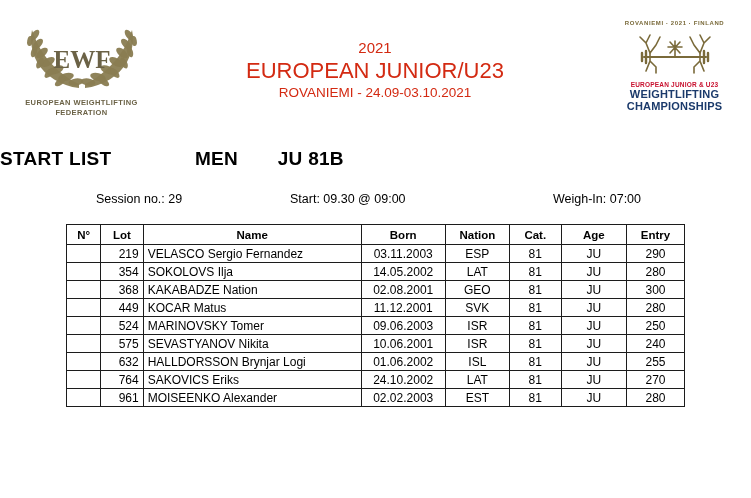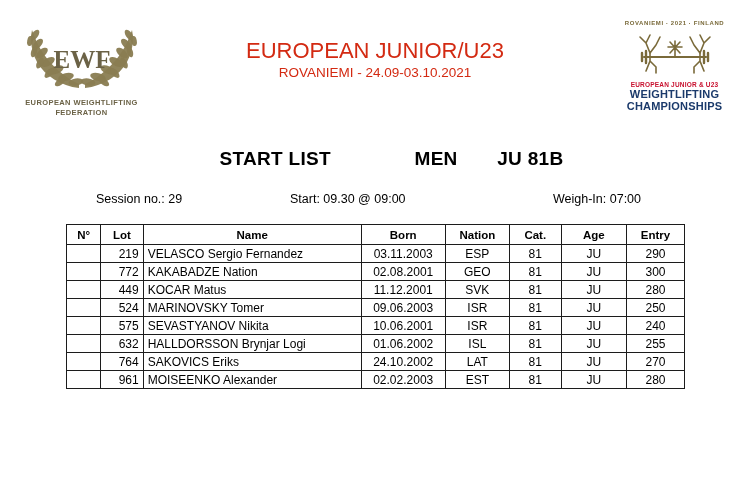--- a/index.html
+++ b/index.html
@@ -105,26 +105,25 @@
   .champ-line3 {
     font-size: 11px;
     color: #1b3a6b;
     font-weight: bold;
     letter-spacing: 0.2px;
     line-height: 12px;
   }
 
   
   .startline {
-    text-align: center;
+    text-align: left;
     margin-top: 8px;
     font-size: 19px;
     font-weight: bold;
     letter-spacing: 0.3px;
-    padding-left: 32px;
   }
   .startline .sl-title { margin-right: 78px; }
   .startline .sl-gender { margin-right: 34px; }
 
   .sessionrow {
     margin-top: 22px;
     font-size: 12.5px;
     position: relative;
     height: 18px;
     padding-left: 32px;
@@ -209,20 +208,21 @@
         <text x="61" y="46" text-anchor="middle" font-family="Liberation Serif, serif" font-size="25" font-weight="bold" fill="#6b6246">EWF</text>
       </svg>
     </div>
     <div class="ewf-text">
       <div>EUROPEAN WEIGHTLIFTING</div>
       <div>FEDERATION</div>
     </div>
   </div>
 
   <div class="center-title">
+    <div class="year">2021</div>
     <div class="event">EUROPEAN JUNIOR/U23</div>
     <div class="place">ROVANIEMI - 24.09-03.10.2021</div>
   </div>
 
   <div class="champ-logo">
     <div class="champ-arc">ROVANIEMI · 2021 · FINLAND</div>
     <div class="champ-art">
       <svg width="118" height="52" viewBox="0 0 118 52">
         <g stroke="#7a6a3a" stroke-width="1.6" fill="none" stroke-linecap="round">
 
@@ -279,21 +279,31 @@
         <td class="c-lot">219</td>
         <td class="c-name">VELASCO Sergio Fernandez</td>
         <td class="c-born">03.11.2003</td>
         <td class="c-nation">ESP</td>
         <td class="c-cat">81</td>
         <td class="c-age">JU</td>
         <td class="c-entry">290</td>
       </tr>
       <tr>
         <td class="c-no"></td>
-        <td class="c-lot">772</td>
+        <td class="c-lot">354</td>
+        <td class="c-name">SOKOLOVS Ilja</td>
+        <td class="c-born">14.05.2002</td>
+        <td class="c-nation">LAT</td>
+        <td class="c-cat">81</td>
+        <td class="c-age">JU</td>
+        <td class="c-entry">280</td>
+      </tr>
+      <tr>
+        <td class="c-no"></td>
+        <td class="c-lot">368</td>
         <td class="c-name">KAKABADZE Nation</td>
         <td class="c-born">02.08.2001</td>
         <td class="c-nation">GEO</td>
         <td class="c-cat">81</td>
         <td class="c-age">JU</td>
         <td class="c-entry">300</td>
       </tr>
       <tr>
         <td class="c-no"></td>
         <td class="c-lot">449</td>

